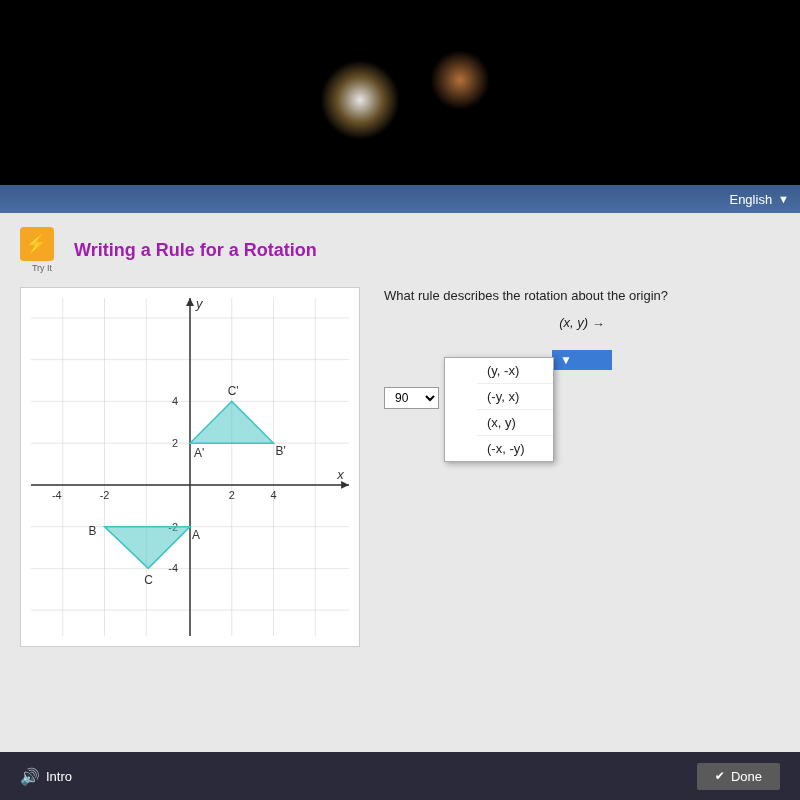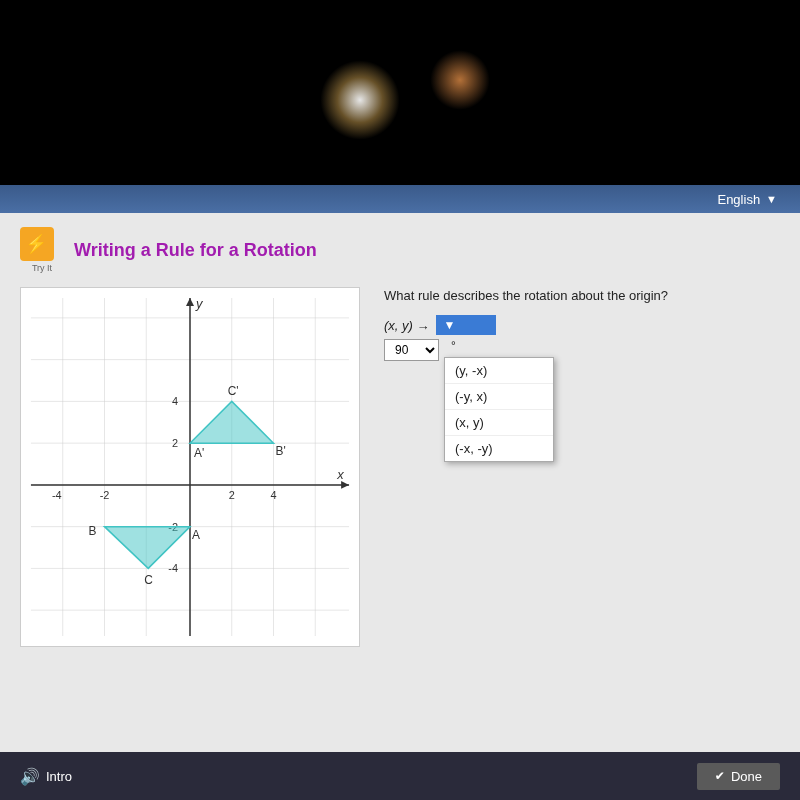--- a/index.html
+++ b/index.html
@@ -41,21 +41,21 @@
     }
 
     
     .top-bar {
       width: 100%;
       height: 28px;
       background: linear-gradient(180deg, #3a5a8a 0%, #4a6fa5 100%);
       display: flex;
       align-items: center;
       justify-content: flex-end;
-      padding-right: 23px;
+      padding-right: 11px;
       position: relative;
     }
 
     .lang-label {
       color: #fff;
       font-size: 13px;
       margin-right: 6px;
     }
     .lang-arrow {
       color: #fff;
@@ -126,23 +126,24 @@
     .question-text {
       font-size: 13px;
       color: #222;
       margin-bottom: 10px;
       line-height: 1.4;
     }
 
     .rule-row {
       display: flex;
       align-items: center;
-      margin-bottom: 4px;
-      font-size: 13px;
-      gap: 6px;
+      margin-bottom: 17px;
+      font-size: 13px;
+      gap: 20px;
+      flex-direction: column;
     }
 
     .rule-label {
       font-size: 13px;
       color: #222;
       font-style: italic;
     }
 
     .dropdown-box {
       background: #3a7bd5;
@@ -196,20 +197,21 @@
       z-index: 10;
       width: 110px;
     }
 
     .dropdown-menu-item {
       padding: 5px 10px;
       font-size: 13px;
       color: #222;
       cursor: pointer;
       border-bottom: 1px solid #eee;
+      margin-left: 32px;
     }
 
     .dropdown-menu-item:last-child {
       border-bottom: none;
     }
 
     
     .bottom-bar {
       width: 100%;
       height: 48px;

